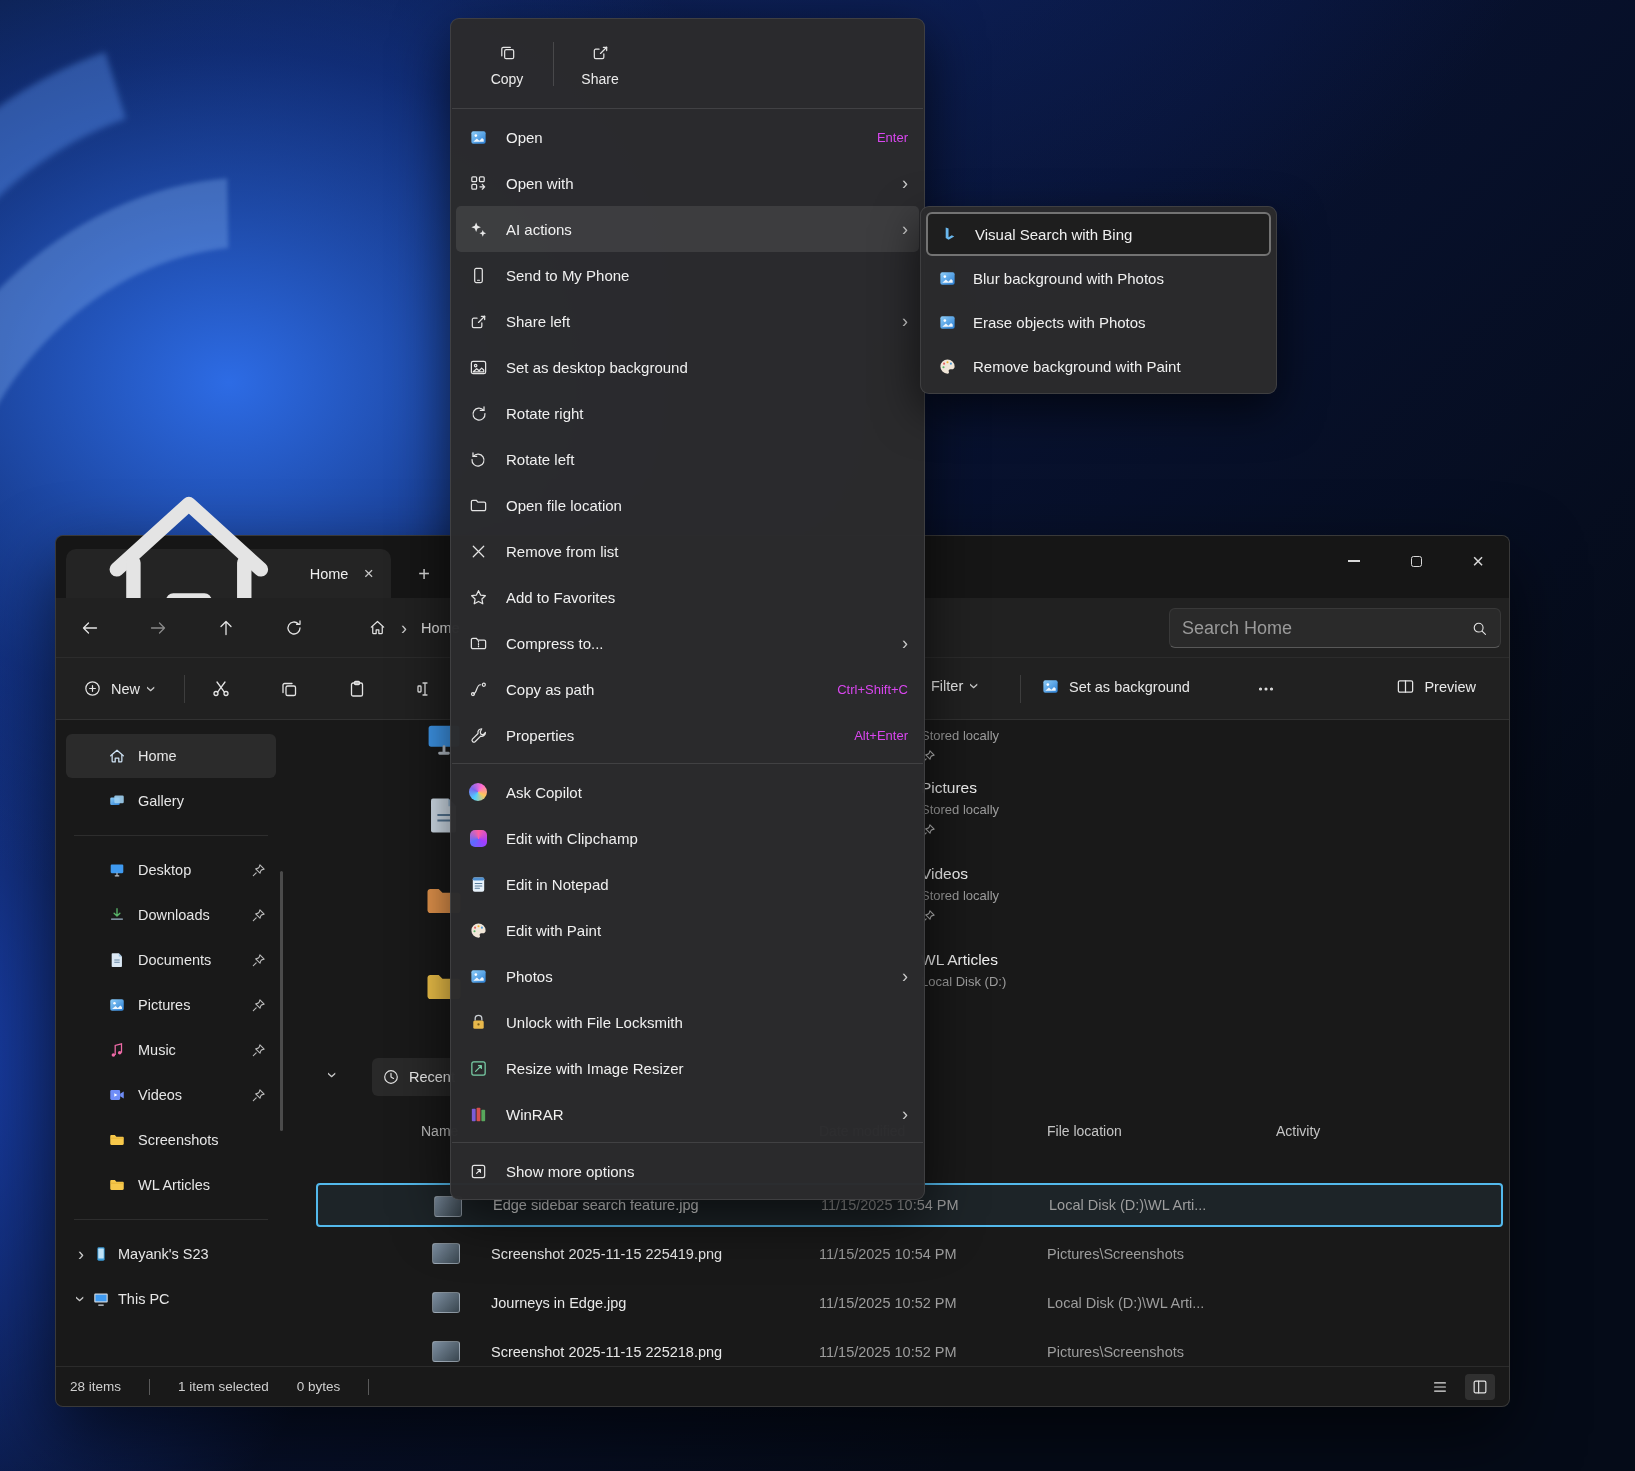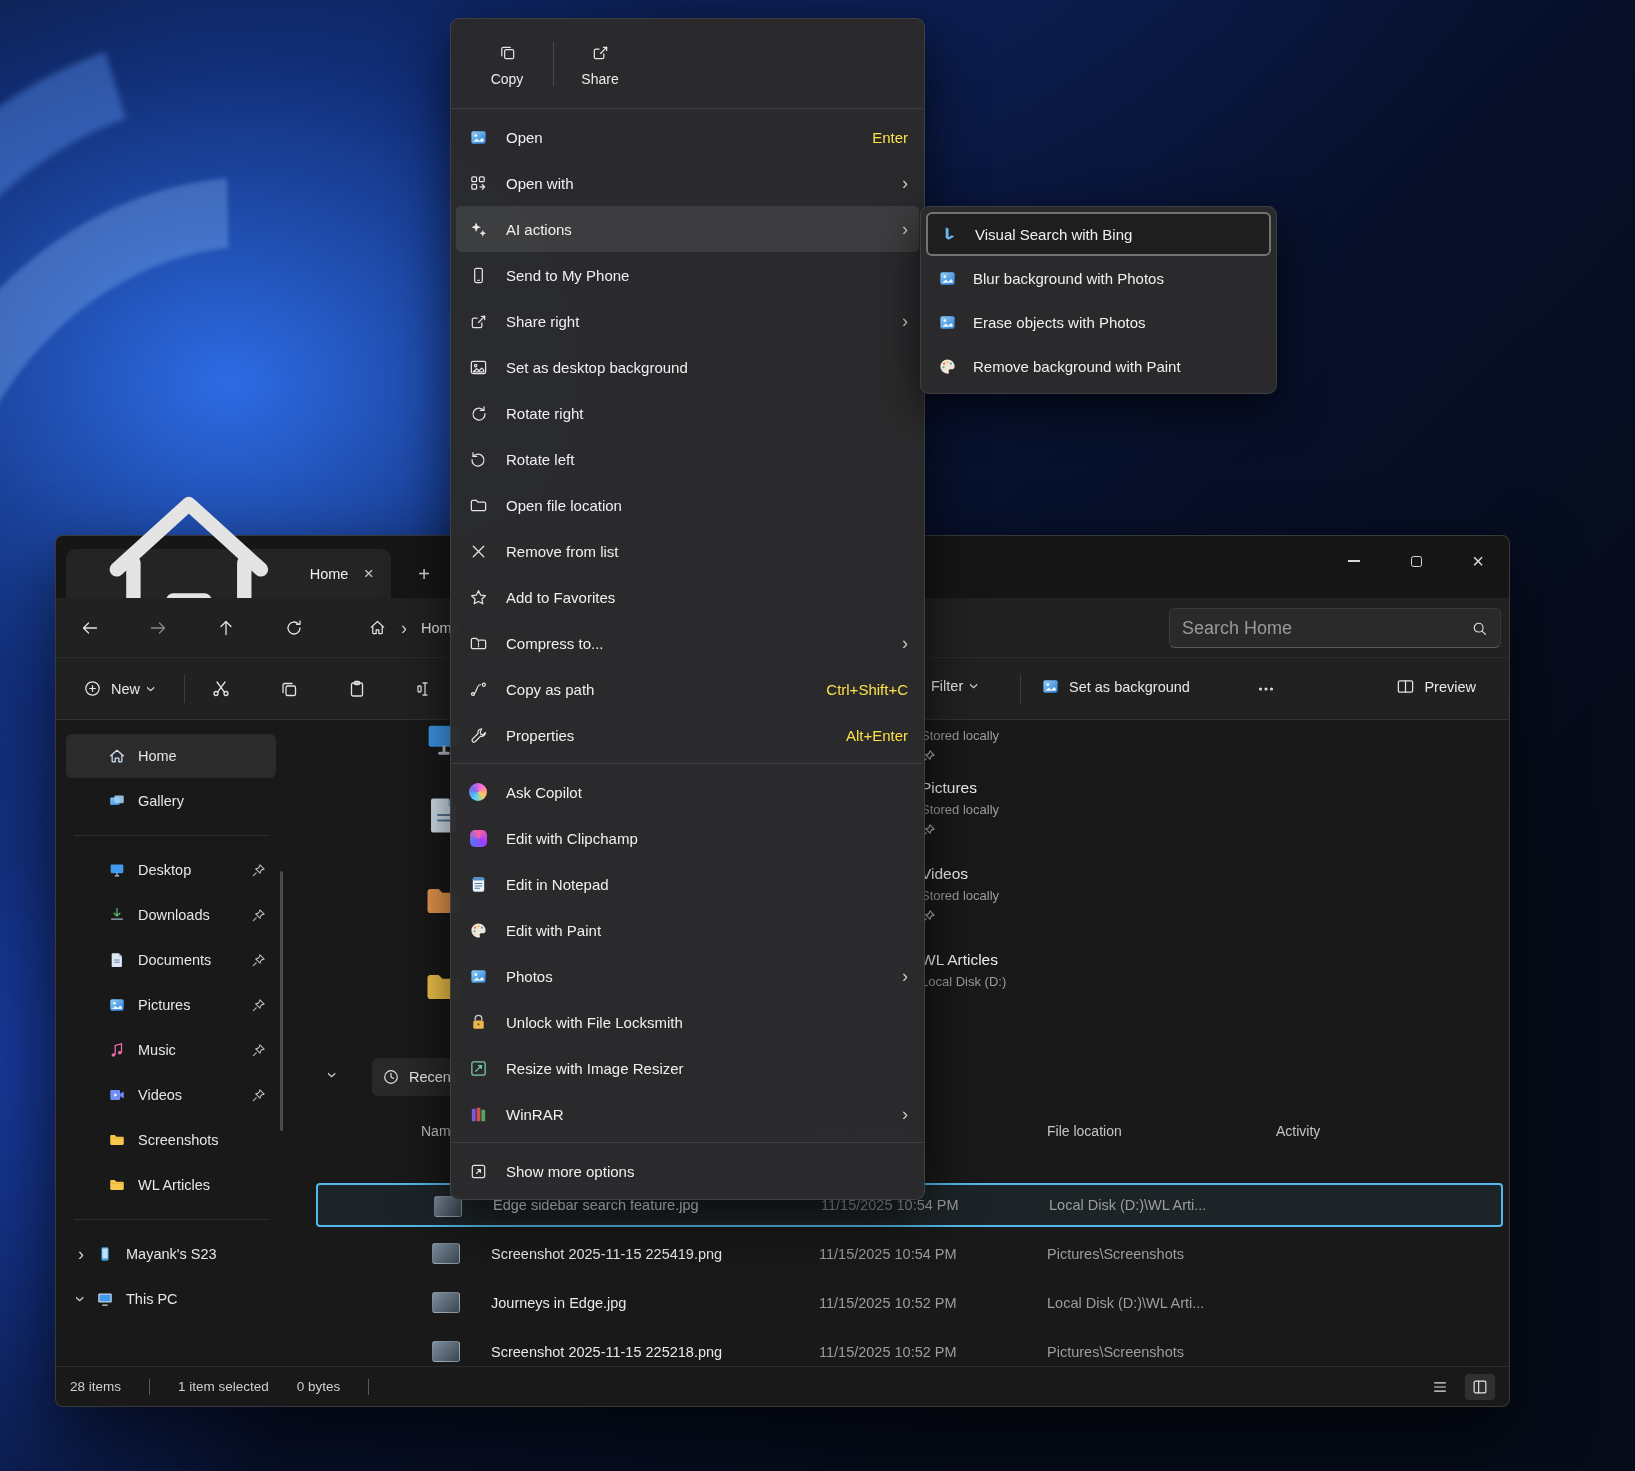--- a/index.html
+++ b/index.html
@@ -51,21 +51,21 @@
   .tbtn{display:flex;align-items:center;gap:9px;padding:8px 13px;border-radius:6px;font-size:14.5px;color:#e8e8e8}
   .tbtn svg{width:19px;height:19px}
   .tico{width:40px;height:40px;display:flex;align-items:center;justify-content:center;border-radius:6px;margin-right:28px}
   .tico svg{width:20px;height:20px}
   .vdiv{width:1px;height:28px;background:rgba(255,255,255,.13);margin:0 16px}
   .tb-abs{position:absolute;top:11px}
 
   .sidebar{position:absolute;left:0;top:185px;bottom:40px;width:230px;padding-top:12px;overflow:hidden}
   .side-item{height:44px;margin:1px 10px;border-radius:6px;display:flex;align-items:center;gap:12px;padding:0 10px 0 42px;font-size:14.5px;color:#e6e6e6}
   .side-item.sel{background:rgba(255,255,255,.08)}
-  .side-item.dev{padding-left:12px;}
+  .side-item.dev{padding-left:12px;gap:8px}
   .side-item svg{width:18px;height:18px;flex:none}
   .pin{margin-left:auto;display:flex}
   .pin svg{width:15px;height:15px}
   .side-sep{height:1px;background:rgba(255,255,255,.09);margin:12px 18px}
   .side-scroll{position:absolute;right:3px;top:150px;width:3px;height:260px;border-radius:2px;background:rgba(255,255,255,.22)}
 
   .content{position:absolute;left:230px;top:185px;right:1px;bottom:40px;background:#191919;overflow:hidden}
   .tile{position:absolute;width:300px}
   .tile .t-title{font-size:15.5px;color:#f0f0f0;height:21px}
   .tile .t-sub{font-size:13px;color:#9d9d9d;margin-top:2px}
@@ -93,21 +93,21 @@
   
   .cmenu{position:absolute;left:450px;top:18px;width:475px;background:rgba(43,43,45,.985);border:1px solid rgba(255,255,255,.10);border-radius:9px;box-shadow:0 18px 55px rgba(0,0,0,.65);z-index:50;padding-bottom:5px}
   .mtop{height:84px;display:flex;align-items:center;padding:6px 0 0 12px}
   .mtop-btn{width:88px;height:70px;display:flex;flex-direction:column;align-items:center;justify-content:center;gap:7px;border-radius:6px;font-size:14px;color:#ececec}
   .mtop .vdiv2{width:1px;height:44px;background:rgba(255,255,255,.14);margin:0 2px}
   .msep{height:1px;background:rgba(255,255,255,.11);margin:5px 1px}
   .mrow{height:46px;margin:0 5px;padding:0 11px;border-radius:5px;display:flex;align-items:center;gap:17px;font-size:15px;color:#f0f0f0}
   .mrow.hl{background:rgba(255,255,255,.09)}
   .mi{width:22px;height:22px;display:flex;align-items:center;justify-content:center;flex:none}
   .mi svg{width:19px;height:19px}
-  .msc{margin-left:auto;color:#fde047;font-size:15px}
+  .msc{margin-left:auto;color:#d946ef;font-size:13px}
   .mrow .chev{margin-left:auto}
   .appdot{width:18px;height:18px;border-radius:50%;background:conic-gradient(from 210deg,#4fd1ff,#7b68ee,#ff6ad5,#ffc857,#4fd1ff)}
   .clipdot{width:17px;height:17px;border-radius:5px;background:conic-gradient(#ff5fa2,#a13dff,#5b6cff,#ff5fa2)}
 
   
   .smenu{position:absolute;left:920px;top:206px;width:357px;background:rgba(43,43,45,.985);border:1px solid rgba(255,255,255,.10);border-radius:9px;box-shadow:0 16px 45px rgba(0,0,0,.6);z-index:60;padding:5px}
   .srow{height:44px;padding:0 10px;border-radius:6px;display:flex;align-items:center;gap:15px;font-size:15px;color:#f0f0f0}
   .srow.focused{border:2px solid #737373;background:#1e1e1e}
 
   svg.oi path,svg.oi rect,svg.oi circle{fill:none;stroke:#e4e4e4;stroke-width:1.3;stroke-linecap:round;stroke-linejoin:round}
@@ -573,21 +573,21 @@
     <span>Send to My Phone</span>
   </div>
   <div class="mrow">
     <span class="mi">
         <svg class="oi" viewBox="0 0 20 20">
           <path d="M13 4.5h3.5V8"></path>
           <path d="M16.5 4.5L10 11"></path>
           <path d="M13.5 11.5v3.5a1.5 1.5 0 0 1-1.5 1.5H5a1.5 1.5 0 0 1-1.5-1.5V8A1.5 1.5 0 0 1 5 6.5h3.5"></path>
         </svg>
       </span>
-    <span>Share right</span>
+    <span>Share left</span>
     <span class="chev"></span>
   </div>
   <div class="mrow">
     <span class="mi">
         <svg class="oi" viewBox="0 0 20 20">
           <rect x="2.5" y="3.5" width="15" height="13" rx="1.8"></rect>
           <circle cx="7" cy="8" r="1.3"></circle>
           <path d="M4.5 14.5l3.6-3.2 2.5 2.1 2.7-2.7 2.2 2v1.8z"></path>
         </svg>
       </span>

